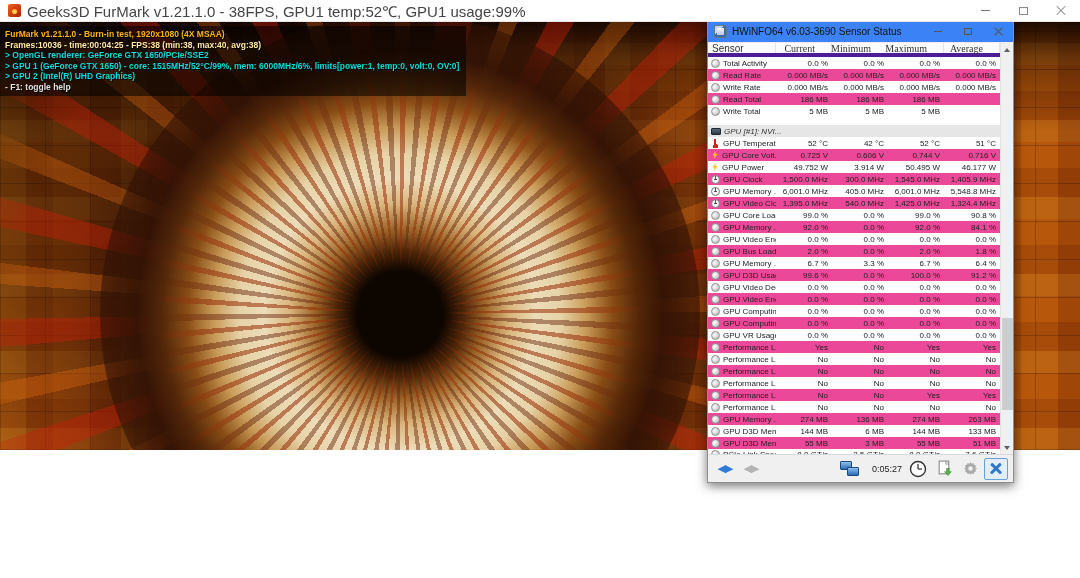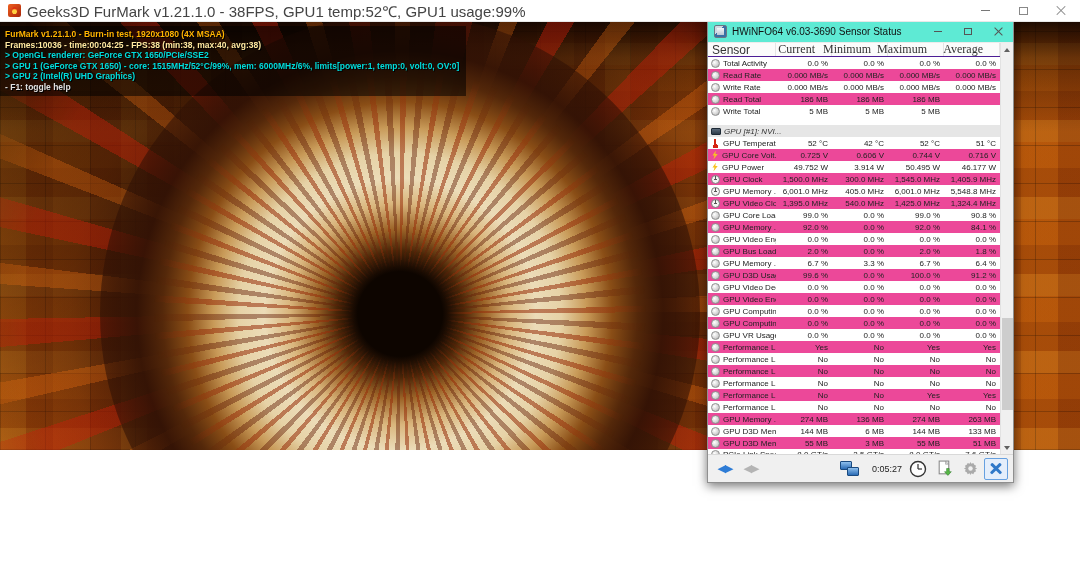--- a/index.html
+++ b/index.html
@@ -64,39 +64,39 @@
   .temp-label { position:absolute; left:105px; top:521px; font-size:8px; font-weight:bold; color:#fff;
     text-shadow:1px 1px 1px #000; z-index:6;margin-left:32px; }
   .temp-line { position:absolute; left:95px; right:0; top:531px; height:0;
     border-top:1px dashed rgba(255,250,200,0.75); z-index:5; }
   .fm-logo { position:absolute; left:20px; top:496px; z-index:5; }
 
   
   .hwinfo { position:absolute; left:707px; top:20px; width:307px; height:463px; background:#fff;
     border:1px solid #8f8f8f; box-shadow:0 3px 10px rgba(0,0,0,0.55); z-index:30;
     display:flex; flex-direction:column; }
-  .hw-titlebar { height:22px; background:#5eead4; display:flex; align-items:center; flex:none;
+  .hw-titlebar { height:22px; background:#3b82f6; display:flex; align-items:center; flex:none;
     border-bottom:1px solid #ececec; }
   .hw-icon { width:13px; height:13px; margin:0 5px 0 6px; flex:none; border-radius:2px;
     background:linear-gradient(135deg,#cfd8e2 0 40%, #3a6ea5 40%); border:1px solid #6a7684; position:relative; }
   .hw-icon::after { content:""; position:absolute; left:2px; top:2px; width:7px; height:7px;
     background:linear-gradient(#f4f7fa,#b9c6d4); }
   .hw-title { font-size:10px; color:#111; white-space:nowrap; overflow:hidden; }
   .hw-controls { margin-left:auto; display:flex; }
   .hc-btn { width:30px; height:21px; display:flex; align-items:center; justify-content:center; }
   .hg-min { width:8px; height:1px; background:#555; }
   .hg-max { width:8px; height:7px; border:1px solid #555; }
   .hg-close { position:relative; width:9px; height:9px; }
   .hg-close::before,.hg-close::after { content:""; position:absolute; left:-1px; top:4px; width:11px; height:1px; background:#555; }
   .hg-close::before { transform:rotate(45deg); } .hg-close::after { transform:rotate(-45deg); }
 
   .hw-body { flex:1; display:flex; min-height:0; }
   .hw-table { flex:1; display:flex; flex-direction:column; min-width:0; }
-  .hw-header { height:14px; flex:none; display:flex; background:#fbfbfb; border-bottom:1px solid #4c1d95;
-    font-size:12px; color:#333; }
+  .hw-header { height:14px; flex:none; display:flex; background:#fbfbfb; border-bottom:4px solid #4c1d95;
+    font-size:10px; color:#333; }
   .hcell { display:flex; align-items:center; border-right:1px solid #e4e4e4; }
   .hcell.lblh { flex:1; padding-left:4px; min-width:0; }
   .hcell.valh { width:56px; justify-content:flex-end; padding-right:16px; flex:none;font-family:Liberation Serif, serif; }
 
   .hw-rows { flex:1; overflow:hidden; }
   .srow { height:12px; display:flex; align-items:center; font-size:8px; color:#222; background:#fff; }
   .srow.shade { background:#ec4899; }
   .srow.spacer { height:8px; background:#fff; }
   .srow.section { background:#e6e6e6; color:#333; font-style:italic;justify-content:flex-end; }
   .srow.partial { height:7px; overflow:hidden; align-items:flex-start; }

